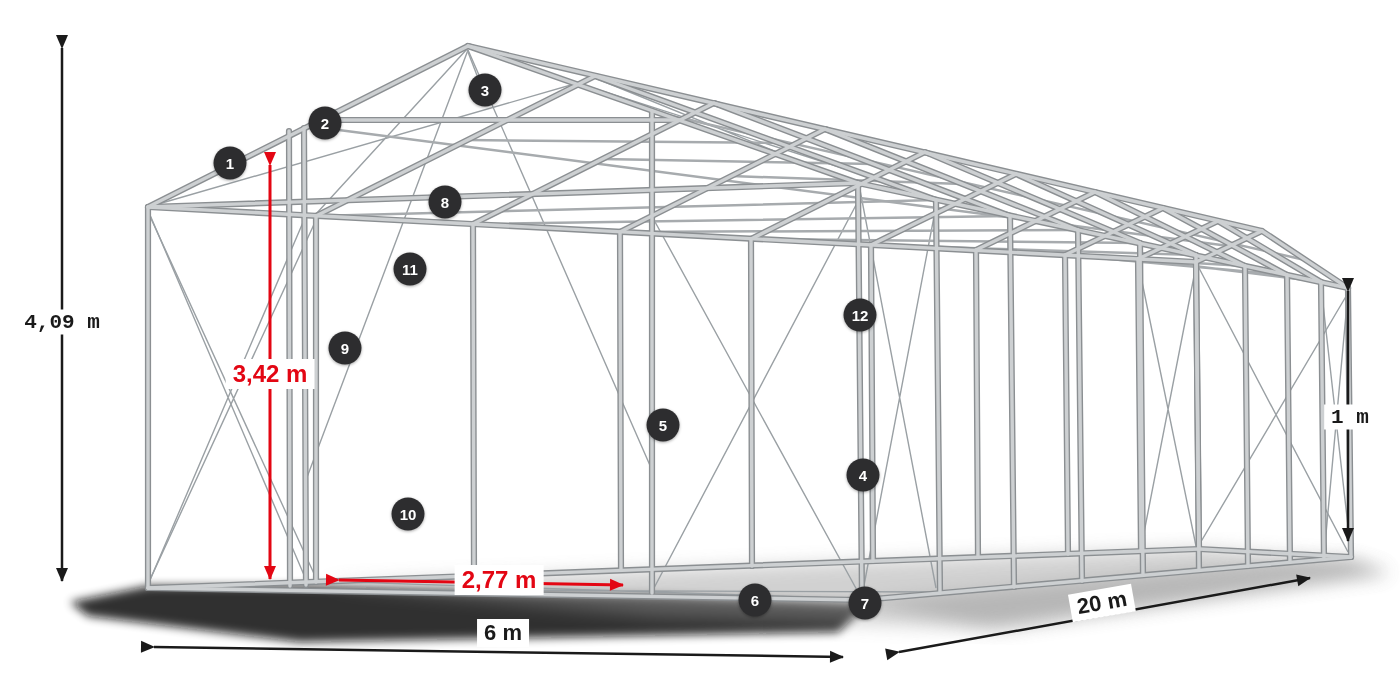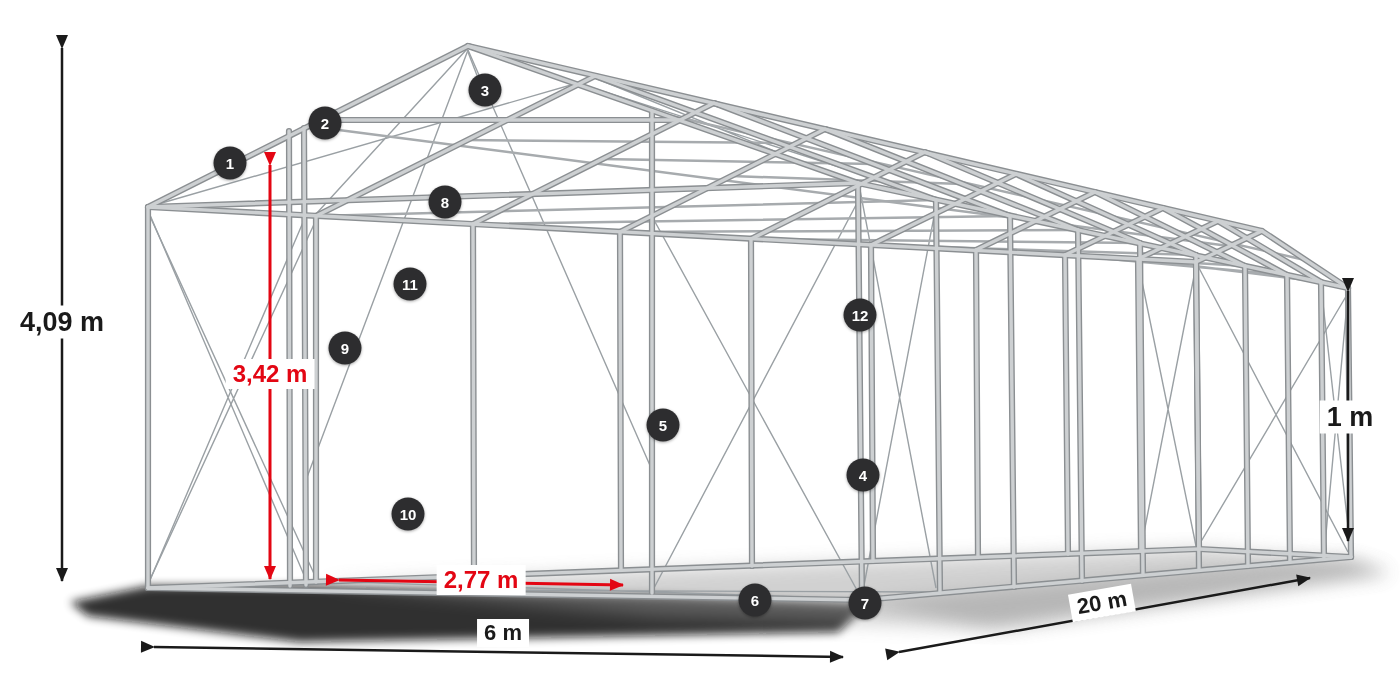--- a/index.html
+++ b/index.html
@@ -9,21 +9,21 @@
     position:absolute;width:33px;height:33px;border-radius:50%;
     background:#2d2d2f;color:#ffffff;display:flex;align-items:center;justify-content:center;
     font-weight:bold;font-size:15px;transform:translate(-50%,-50%);
     box-shadow:0 1px 3px rgba(0,0,0,.35);z-index:5;
   }
   .dim{
     position:absolute;font-weight:bold;color:#1a1a1a;background:#ffffff;
     padding:1px 7px;white-space:nowrap;transform:translate(-50%,-50%);z-index:6;
   }
   .dim.red{color:#e30613;}
-  .dim.sz21{font-size:27px;}
+  .dim.sz21{font-size:21px;font-family:Liberation Mono, monospace;}
   .dim.sz19{font-size:24px;}
   .dim.sz22{font-size:22px;}
   .dim.rot{transform:translate(-50%,-50%) rotate(-10deg);}
 </style>
 </head>
 <body>
 
 <div class="stage">
 
   <svg width="1400" height="700" viewBox="0 0 1400 700">
@@ -124,31 +124,31 @@
     </g>
 
     <g stroke="#e30613" stroke-width="3">
       <line x1="270" y1="165" x2="270" y2="579" marker-start="url(#ar)" marker-end="url(#ar)"></line>
       <line x1="339" y1="580" x2="623" y2="585" marker-start="url(#ar)" marker-end="url(#ar)"></line>
     </g>
   </svg>
 
   <div class="dim sz21" style="left:62px;top:322px;">4,09 m</div>
   <div class="dim red sz19" style="left:270px;top:374px;">3,42 m</div>
-  <div class="dim red sz19" style="left:481px;top:580px;">2,77 m</div>
+  <div class="dim red sz19" style="left:499px;top:580px;">2,77 m</div>
   <div class="dim sz22" style="left:503px;top:633px;">6 m</div>
   <div class="dim sz22 rot" style="left:1102px;top:603px;">20 m</div>
   <div class="dim sz21" style="left:1350px;top:417px;">1 m</div>
 
   <div class="badge" style="left:230px;top:163px;">1</div>
   <div class="badge" style="left:325px;top:123px;">2</div>
   <div class="badge" style="left:485px;top:90px;">3</div>
   <div class="badge" style="left:863px;top:475px;">4</div>
   <div class="badge" style="left:663px;top:425px;">5</div>
   <div class="badge" style="left:755px;top:600px;">6</div>
   <div class="badge" style="left:865px;top:603px;">7</div>
   <div class="badge" style="left:445px;top:202px;">8</div>
   <div class="badge" style="left:345px;top:348px;">9</div>
   <div class="badge" style="left:408px;top:514px;">10</div>
-  <div class="badge" style="left:410px;top:284px;">11</div>
+  <div class="badge" style="left:410px;top:269px;">11</div>
   <div class="badge" style="left:860px;top:315px;">12</div>
 
 </div>
 
 </body></html>

